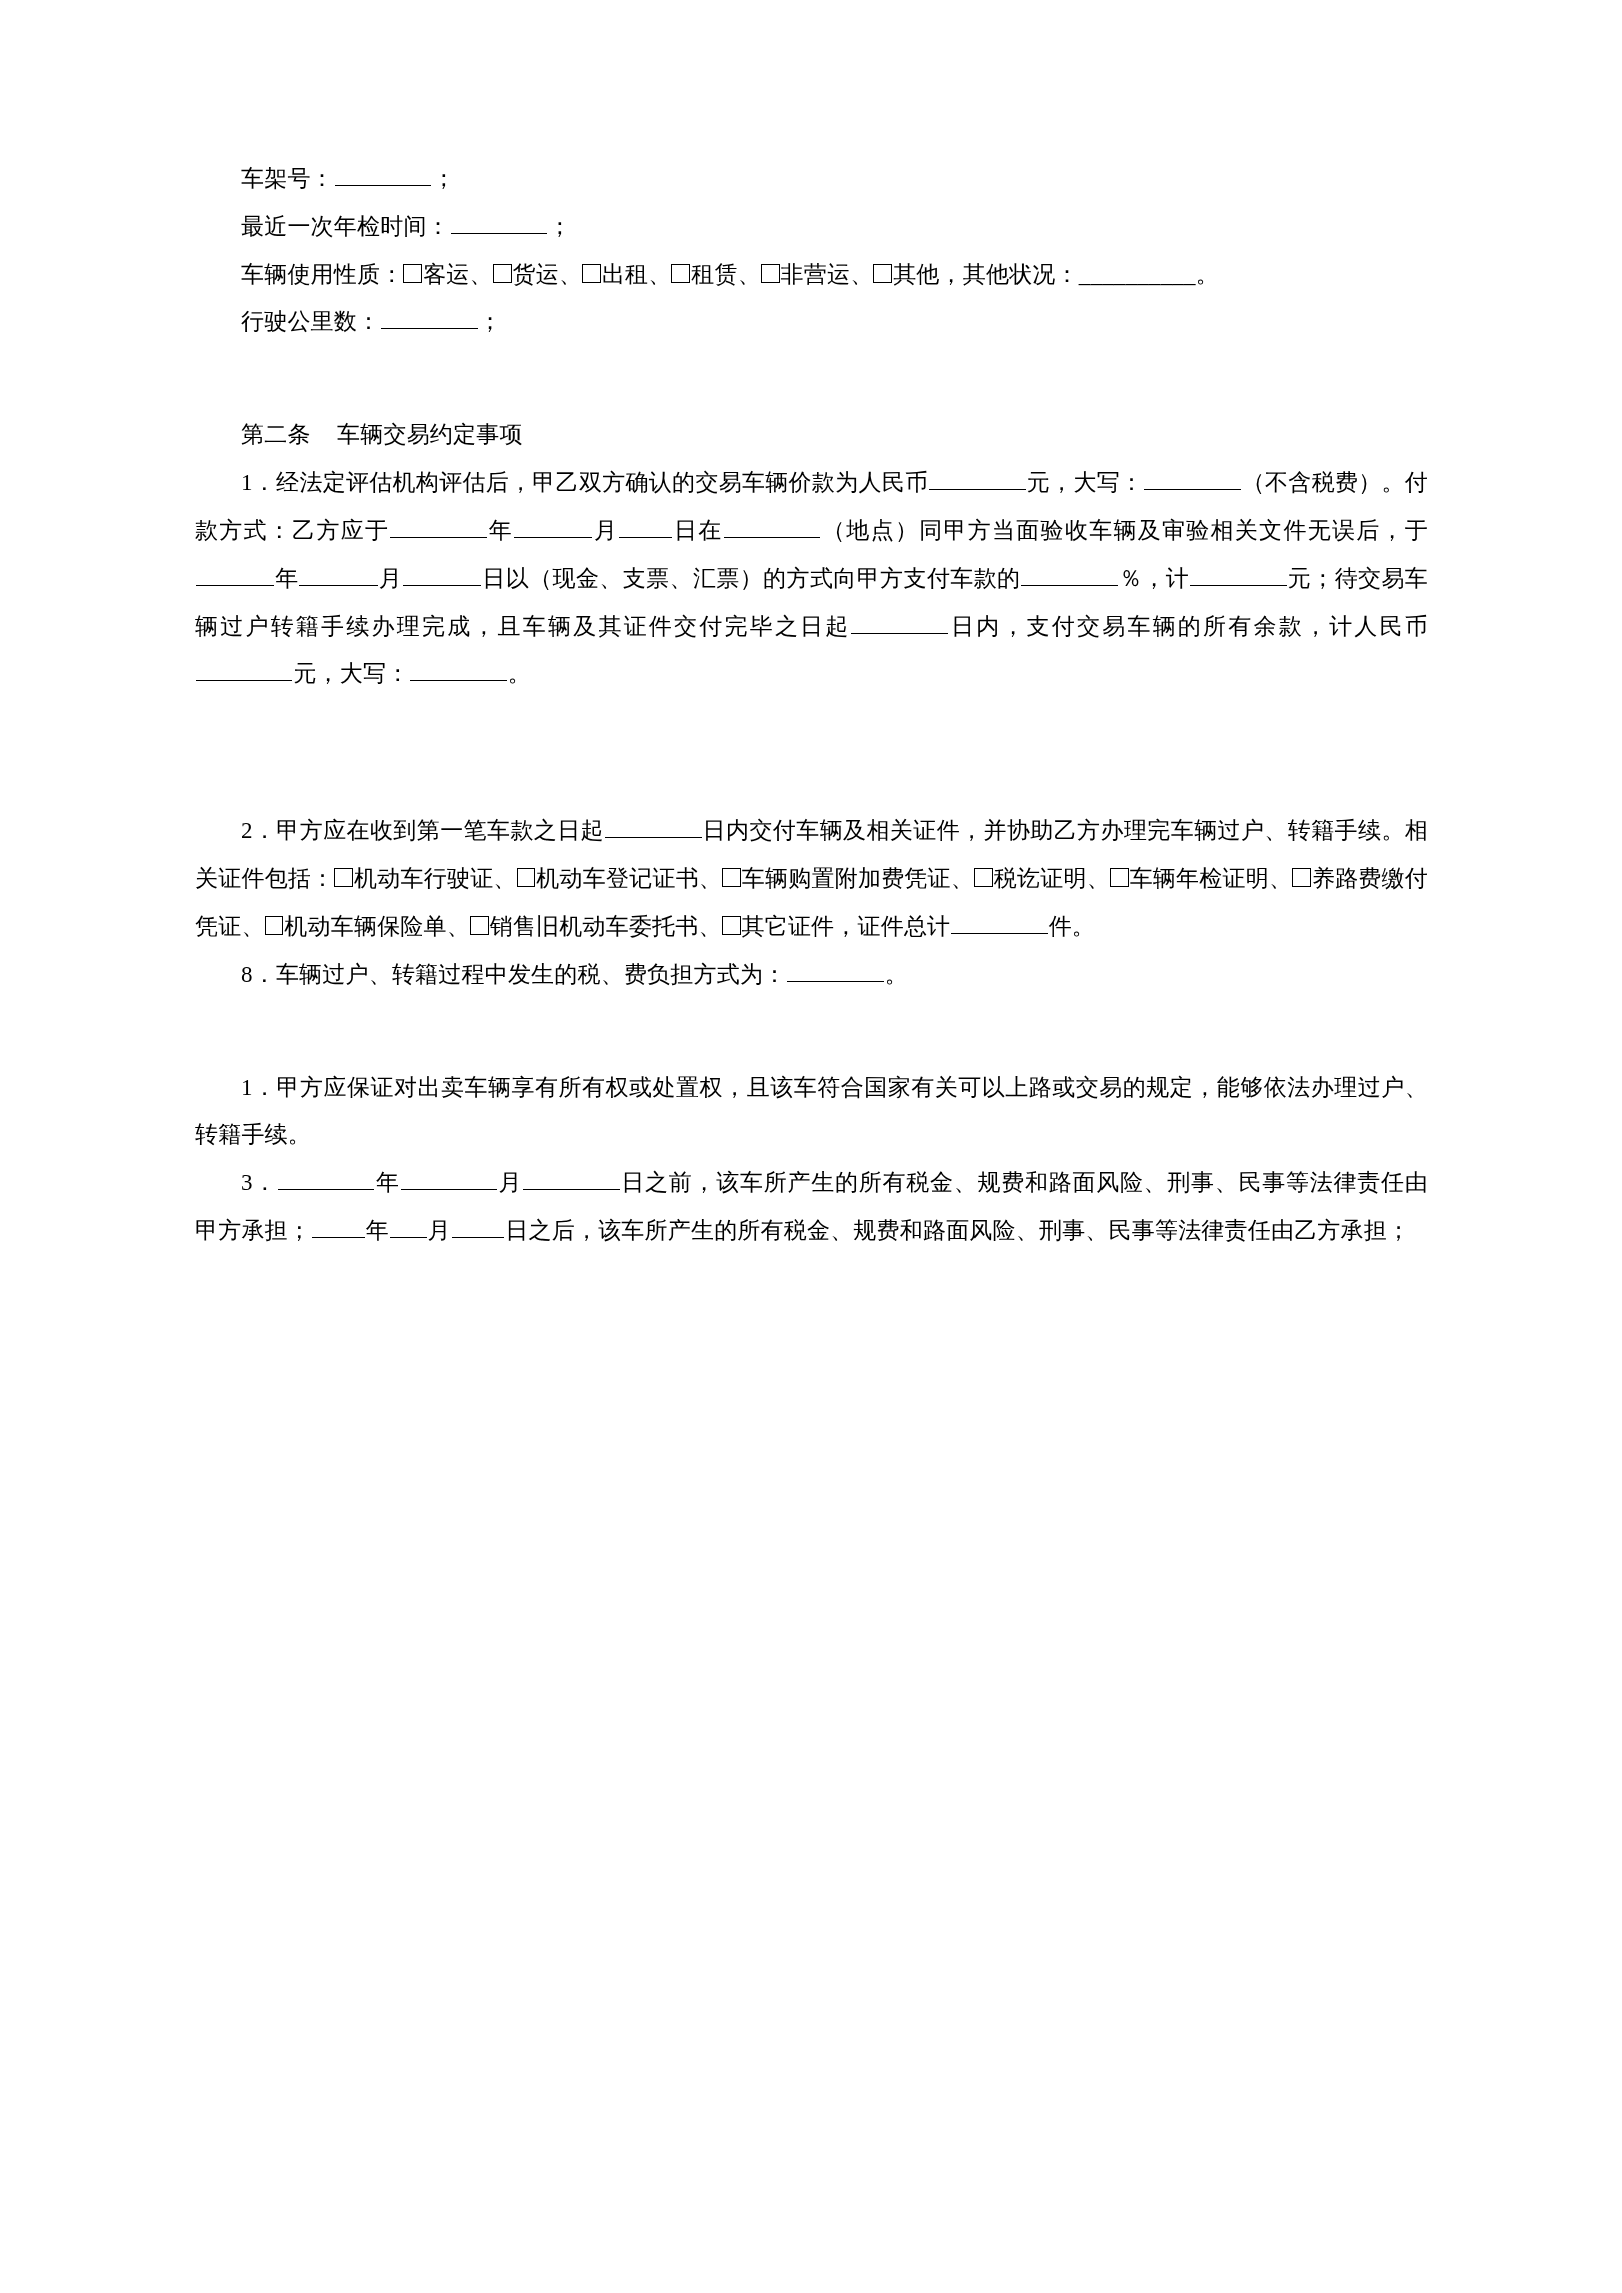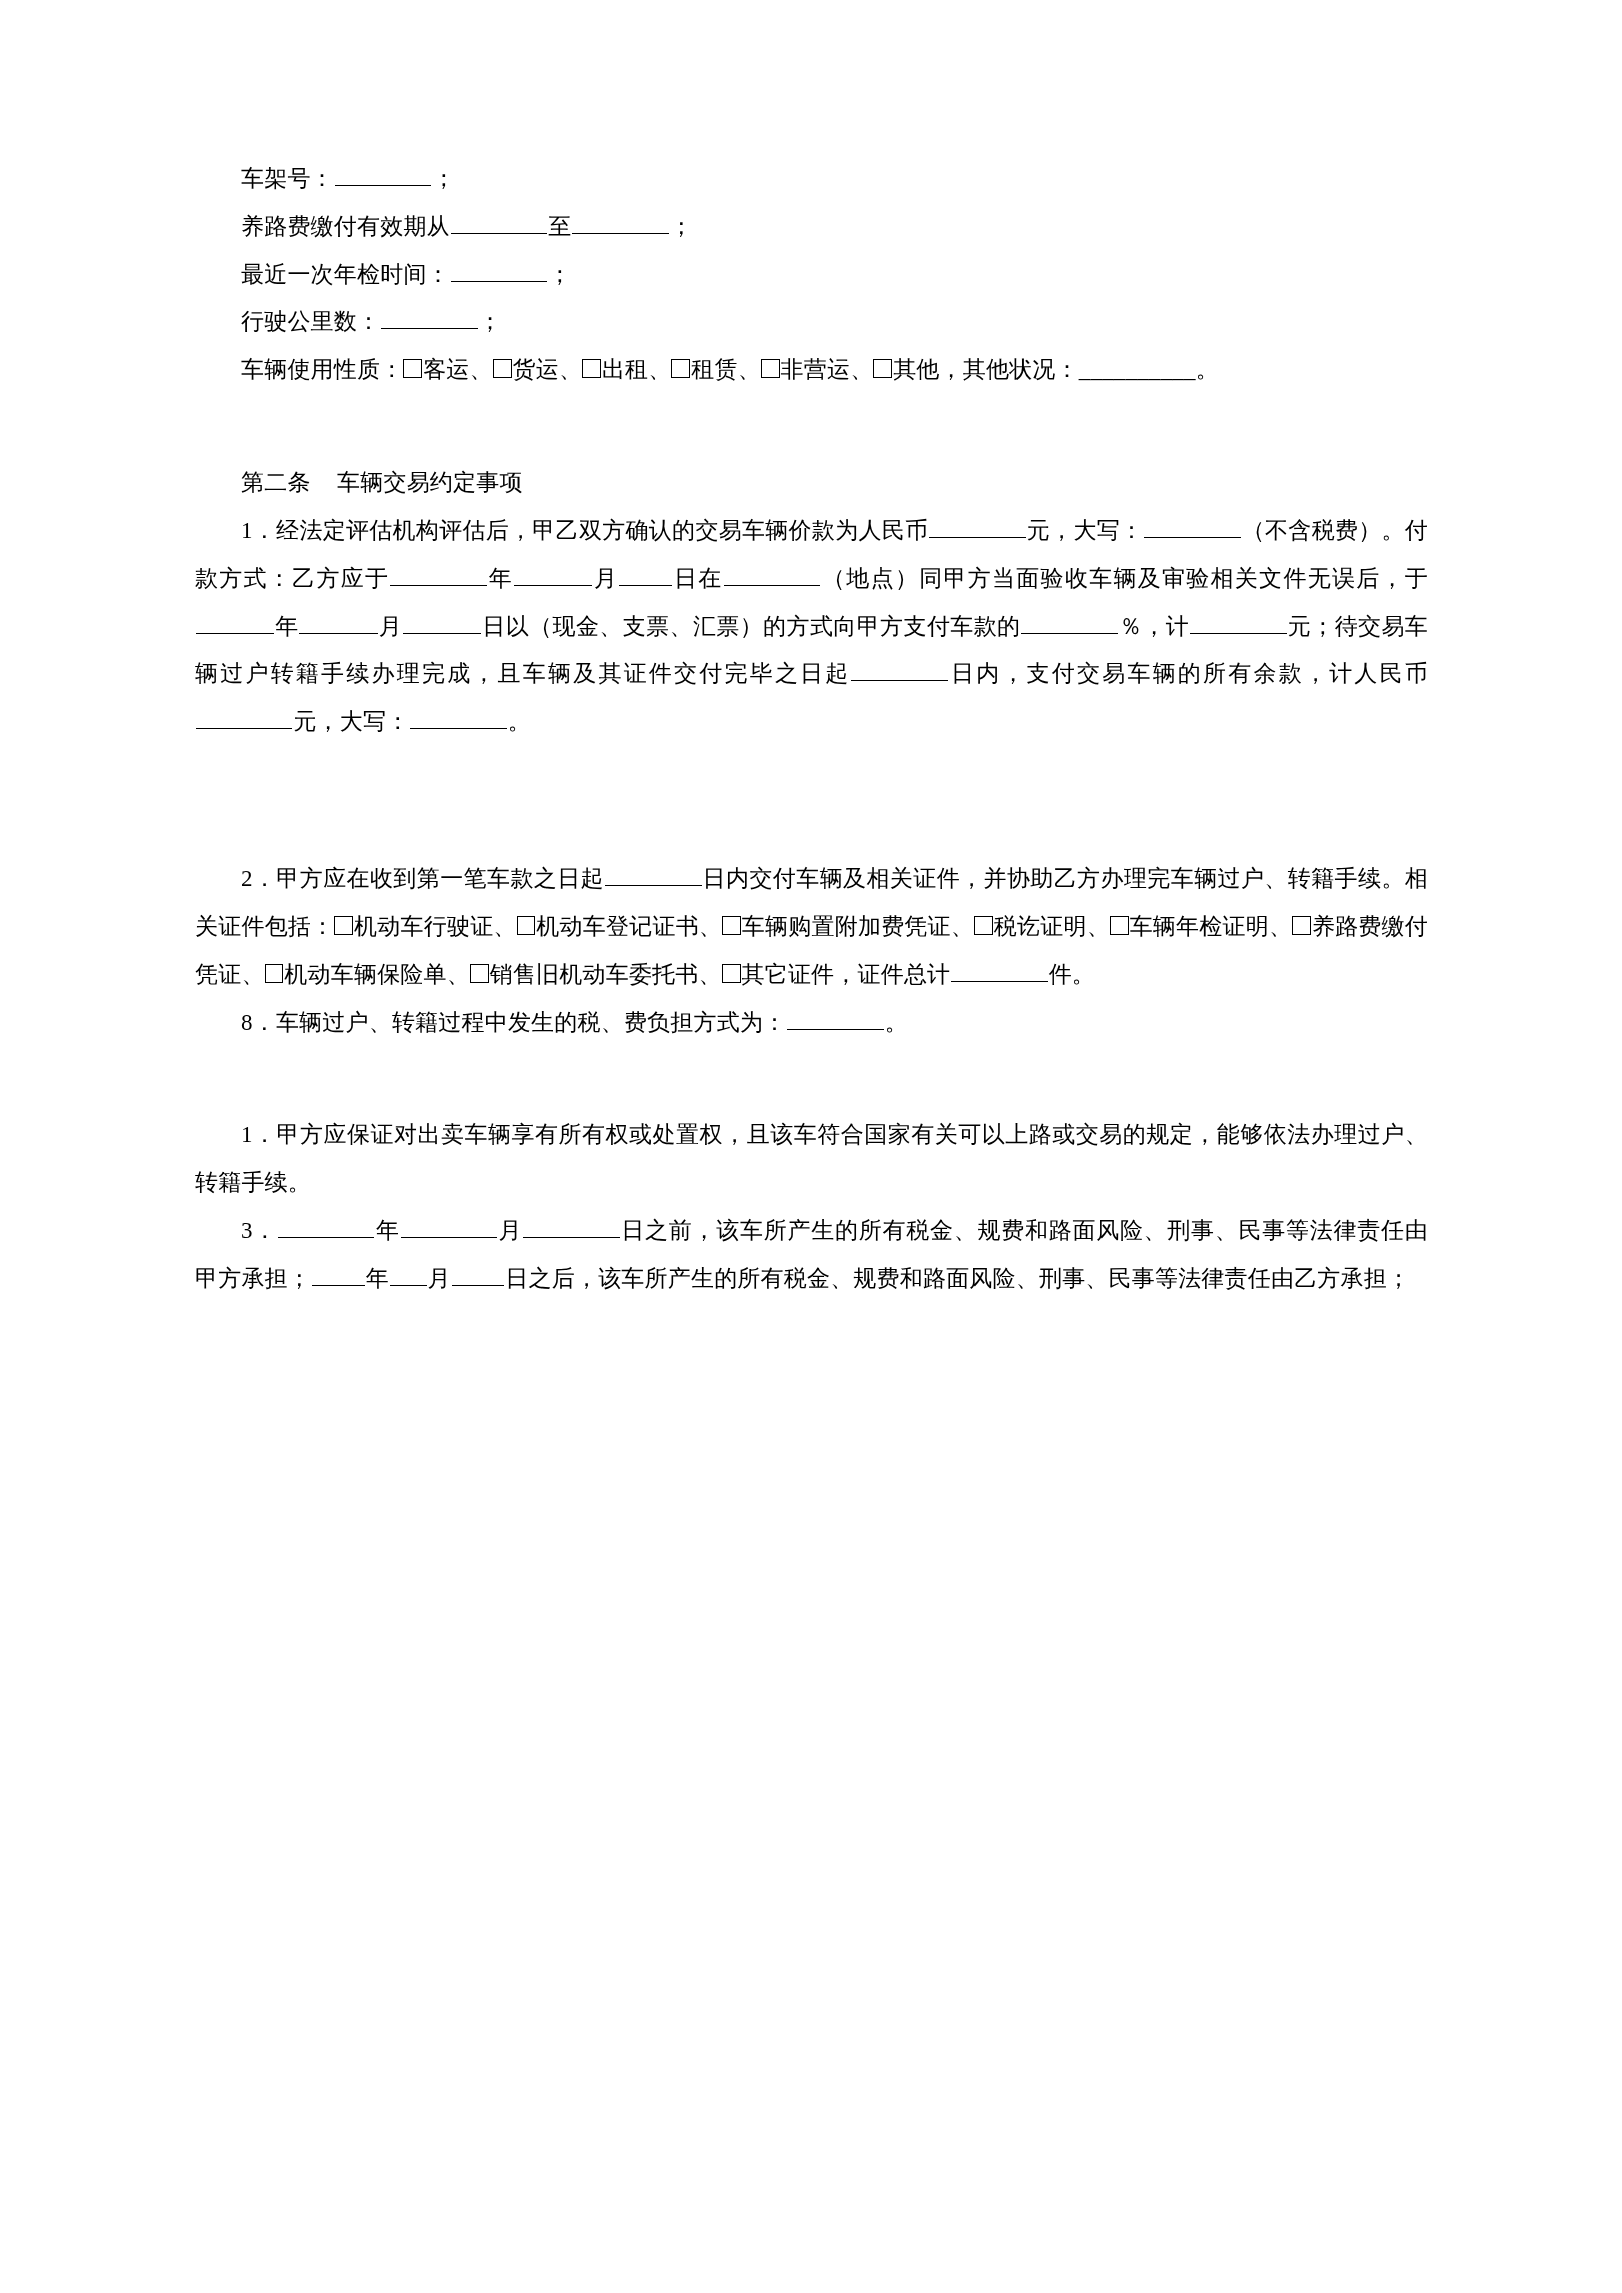--- a/index.html
+++ b/index.html
@@ -68,27 +68,26 @@
   }
 </style>
 </head>
 <body>
 
 <div class="page">
   <div class="doc-body">
 
     <p class="indent2"><span>车架号：</span><span class="blank b-4"></span><span>；</span></p>
 
-    <p class="indent2"><span>养路费缴付有效期从</span><span class="blank b-4"></span><span>至</span><span class="blank b-4"></span><span>；</span></p>
 
     <p class="indent2"><span>最近一次年检时间：</span><span class="blank b-4"></span><span>；</span></p>
 
+    <p class="indent2"><span>车辆使用性质：</span><span class="box"></span><span>客运</span>、<span class="box"></span><span>货运</span>、<span class="box"></span><span>出租</span>、<span class="box"></span><span>租赁</span>、<span class="box"></span><span>非营运</span>、<span class="box"></span><span>其他</span><span>，其他状况：</span><span>__________。</span></p>
+
     <p class="indent2"><span>行驶公里数：</span><span class="blank b-4"></span><span>；</span></p>
-
-    <p class="indent2"><span>车辆使用性质：</span><span class="box"></span><span>客运</span>、<span class="box"></span><span>货运</span>、<span class="box"></span><span>出租</span>、<span class="box"></span><span>租赁</span>、<span class="box"></span><span>非营运</span>、<span class="box"></span><span>其他</span><span>，其他状况：</span><span>__________。</span></p>
 
     <div class="gap-md"></div>
 
     <p class="heading"><span>第二条</span><span class="sp"></span><span>车辆交易约定事项</span></p>
 
     <p class="indent2"><span>1．经法定评估机构评估后，甲乙双方确认的交易车辆价款为人民币</span><span class="blank b-4"></span><span>元，大写：</span><span class="blank b-4"></span><span>（不含税费）。付款方式：乙方应于</span><span class="blank b-4"></span><span>年</span><span class="blank b-3"></span><span>月</span><span class="blank b-2"></span><span>日在</span><span class="blank b-4"></span><span>（地点）同甲方当面验收车辆及审验相关文件无误后，于</span><span class="blank b-3"></span><span>年</span><span class="blank b-3"></span><span>月</span><span class="blank b-3"></span><span>日以（现金、支票、汇票）的方式向甲方支付车款的</span><span class="blank b-4"></span><span>％，计</span><span class="blank b-4"></span><span>元；待交易车辆过户转籍手续办理完成，且车辆及其证件交付完毕之日起</span><span class="blank b-4"></span><span>日内，支付交易车辆的所有余款，计人民币</span><span class="blank b-4"></span><span>元，大写：</span><span class="blank b-4"></span><span>。</span></p>
 
     <div class="gap-lg"></div>
 
     <p class="indent2"><span>2．甲方应在收到第一笔车款之日起</span><span class="blank b-4"></span><span>日内交付车辆及相关证件，并协助乙方办理完车辆过户、转籍手续。相关证件包括：</span><span class="box"></span><span>机动车行驶证</span>、<span class="box"></span><span>机动车登记证书</span>、<span class="box"></span><span>车辆购置附加费凭证</span>、<span class="box"></span><span>税讫证明</span>、<span class="box"></span><span>车辆年检证明</span>、<span class="box"></span><span>养路费缴付凭证</span>、<span class="box"></span><span>机动车辆保险单</span>、<span class="box"></span><span>销售旧机动车委托书</span>、<span class="box"></span><span>其它证件</span><span>，证件总计</span><span class="blank b-4"></span><span>件。</span></p>

